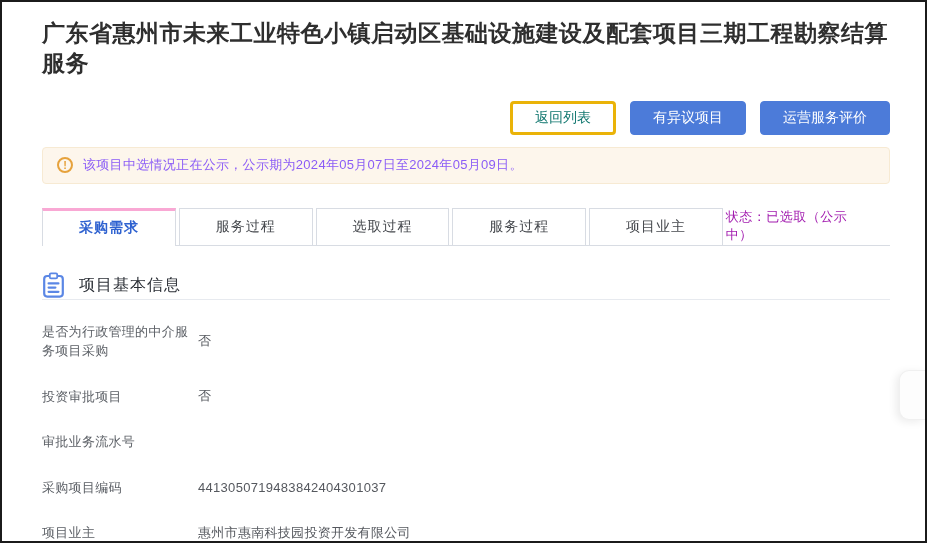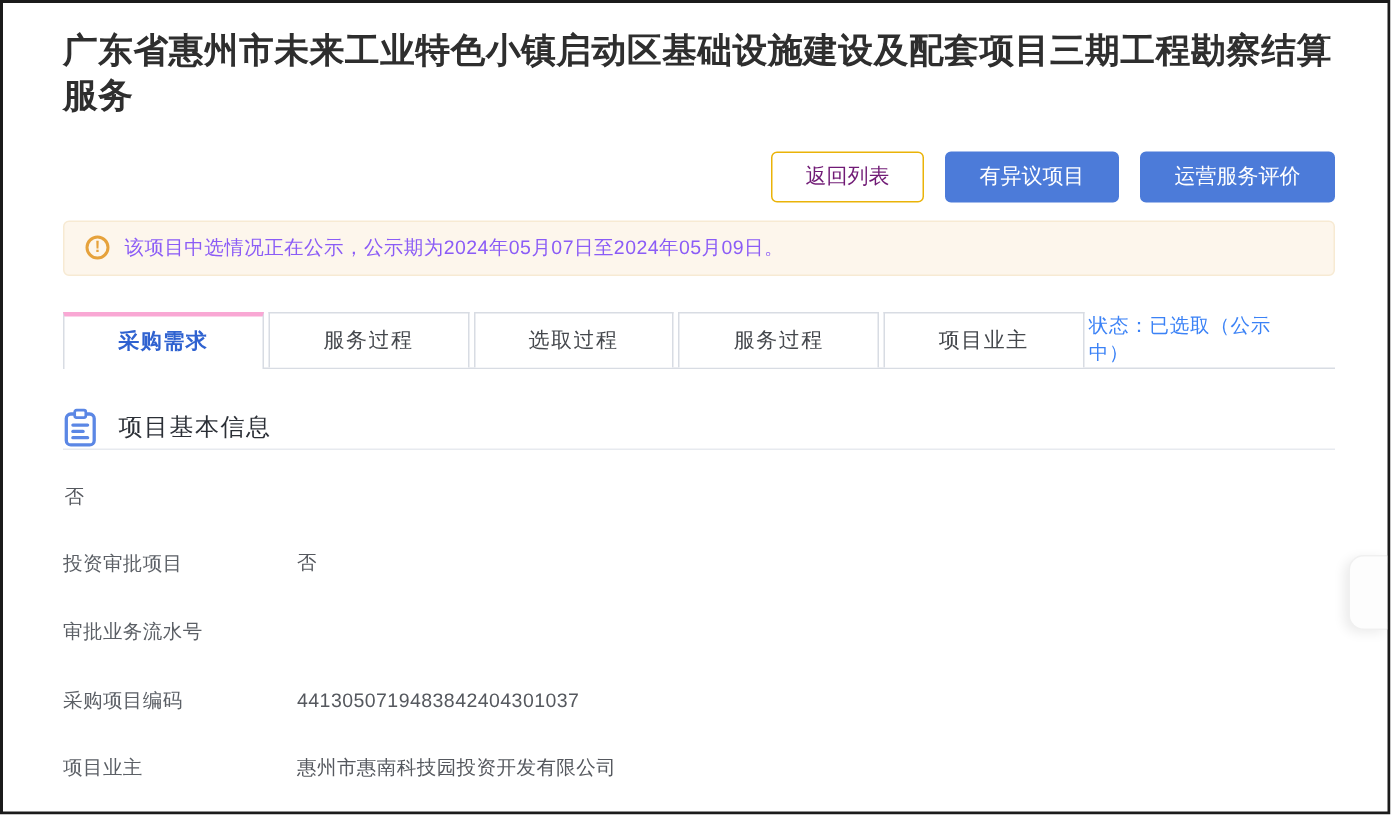--- a/index.html
+++ b/index.html
@@ -42,22 +42,22 @@
     font-size: 14px;
     border-radius: 4px;
     display: inline-flex;
     align-items: center;
     justify-content: center;
     cursor: pointer;
     font-family: inherit;
   }
   .btn.plain {
     background: #ffffff;
-    border: 1px solid #eab308;
-    color: #701a75;
+    border: 3px solid #eab308;
+    color: #0f766e;
     text-align: center;
   }
   .btn.primary {
     background: #4c7bd9;
     border: 1px solid #4c7bd9;
     color: #ffffff;
   }
   
   .notice {
     margin-top: 12px;
@@ -117,21 +117,21 @@
     font-weight: bold;
     position: relative;
     z-index: 2;
     margin-bottom: -1px;
     background: #ffffff;
   }
   .status-text {
     margin-left: auto;
     align-self: center;
     font-size: 13px;
-    color: #3b82f6;
+    color: #a21caf;
     letter-spacing: 0.5px;
   }
   
   .section-head {
     margin-top: 26px;
     display: flex;
     align-items: center;
     gap: 14px;
     border-bottom: 1px solid #e7eaef;
   }
@@ -213,20 +213,21 @@
           <line x1="6.6" y1="11.4" x2="16.4" y2="11.4" stroke="#5b87e5" stroke-width="2.2" stroke-linecap="round"></line>
           <line x1="6.6" y1="15.6" x2="13.4" y2="15.6" stroke="#5b87e5" stroke-width="2.2" stroke-linecap="round"></line>
           <line x1="6.6" y1="19.8" x2="16.4" y2="19.8" stroke="#5b87e5" stroke-width="2.2" stroke-linecap="round"></line>
         </svg>
       </span>
       <span class="section-title">项目基本信息</span>
     </div>
 
     <div class="fields">
       <div class="field-row">
+        <span class="field-label">是否为行政管理的中介服务项目采购</span>
         <span class="field-value">否</span>
       </div>
       <div class="field-row">
         <span class="field-label">投资审批项目</span>
         <span class="field-value">否</span>
       </div>
       <div class="field-row">
         <span class="field-label">审批业务流水号</span>
         <span class="field-value"></span>
       </div>

